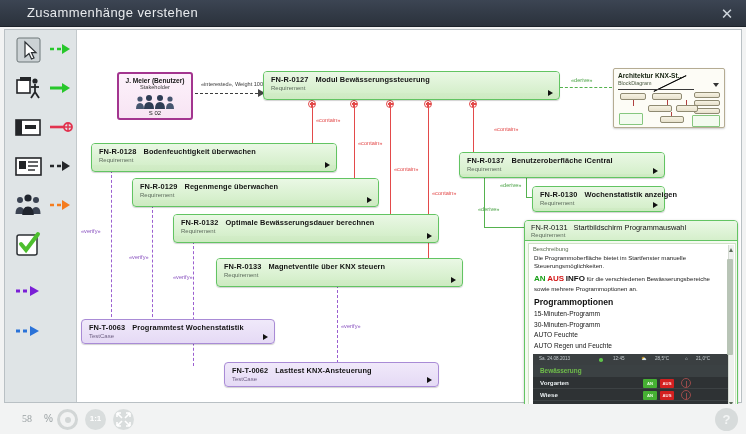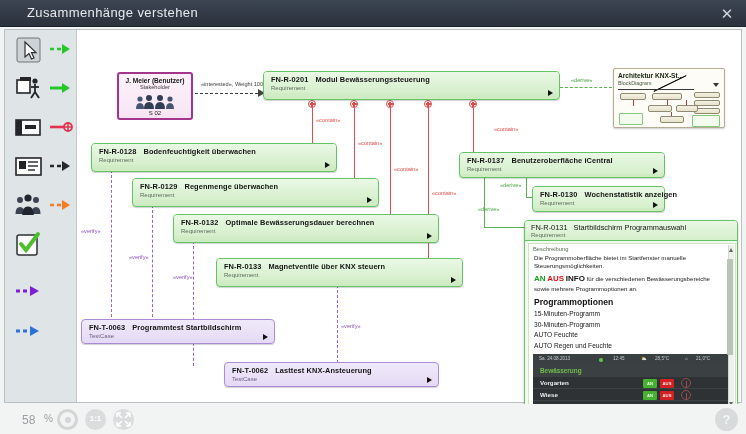--- a/index.html
+++ b/index.html
@@ -158,21 +158,21 @@
   .ahead { position:absolute; width:0; height:0; }
   .ahead.up-g { border-bottom:6px solid #55b24e; border-left:3.5px solid transparent;
       border-right:3.5px solid transparent; }
   .ahead.up-v { border-bottom:6px solid #9b5fd0; border-left:3.5px solid transparent;
       border-right:3.5px solid transparent; }
   .ahead.rt-k { border-left:7px solid #444; border-top:4px solid transparent;
       border-bottom:4px solid transparent; }
 
   
   #status { position:absolute; left:0; bottom:0; width:746px; height:30px; background:#f2f3f3; }
-  #status .pct { position:absolute; left:22px; top:9px; font-size:12px; color:#9aa1a3; }
+  #status .pct { position:absolute; left:22px; top:9px; font-size:10px; color:#9aa1a3;font-family:Liberation Serif, serif; }
   #status .pctsym{ position:absolute; left:44px; top:9px; font-size:10px; color:#9aa1a3; }
   .zbtn { position:absolute; top:5px; width:21px; height:21px; border-radius:50%;
      background:#d9dddd; }
   .zbtn.ring{ background:transparent; border:3px solid #d2d6d6; }
   .zbtn.ring:after{ content:""; position:absolute; left:4.5px; top:4.5px; width:6px;
      height:6px; border-radius:50%; background:#d2d6d6; }
   .zbtn .tx { position:absolute; left:0; right:0; top:5px; text-align:center;
      font-size:8px; font-weight:bold; color:#fff; }
   #helpbtn { position:absolute; right:8px; bottom:3px; width:23px; height:23px;
      border-radius:50%; background:#d7dbdb; color:#f3f5f5; font-size:13px;
@@ -377,21 +377,21 @@
           <circle cx="26" cy="4" r="3" fill="#2f3d55"></circle>
             <path d="M21 15 q0-7 5-7 q5 0 5 7z" fill="#2f3d55"></path>
         </svg>
       </div>
       <div class="sid">S 02</div>
     </div>
 
     <div class="node req" style="left:258px; top:41px; width:297px; height:29px;">
       <div class="hdr">
         <div class="t1">
-          <span class="id">FN-R-0201</span><span>Modul Bewässerungssteuerung</span>
+          <span class="id">FN-R-0127</span><span>Modul Bewässerungssteuerung</span>
         </div>
         <div class="t2">Requirement</div>
       </div>
       <div class="tri"></div>
     </div>
 
     <div class="node req" style="left:86px; top:113px; width:246px; height:29px;">
       <div class="hdr">
         <div class="t1">
           <span class="id">FN-R-0128</span><span>Bodenfeuchtigkeit überwachen</span>
@@ -447,21 +447,21 @@
           <span class="id">FN-R-0130</span><span>Wochenstatistik anzeigen</span>
         </div>
         <div class="t2">Requirement</div>
       </div>
       <div class="tri"></div>
     </div>
 
     <div class="node tc" style="left:76px; top:289px; width:194px; height:25px;">
       <div class="hdr">
         <div class="t1">
-          <span class="id">FN-T-0063</span><span>Programmtest Startbildschirm</span>
+          <span class="id">FN-T-0063</span><span>Programmtest Wochenstatistik</span>
         </div>
         <div class="t2">TestCase</div>
       </div>
       <div class="tri"></div>
     </div>
 
     <div class="node tc" style="left:219px; top:332px; width:215px; height:25px;">
       <div class="hdr">
         <div class="t1">
           <span class="id">FN-T-0062</span><span>Lasttest KNX-Ansteuerung</span>

